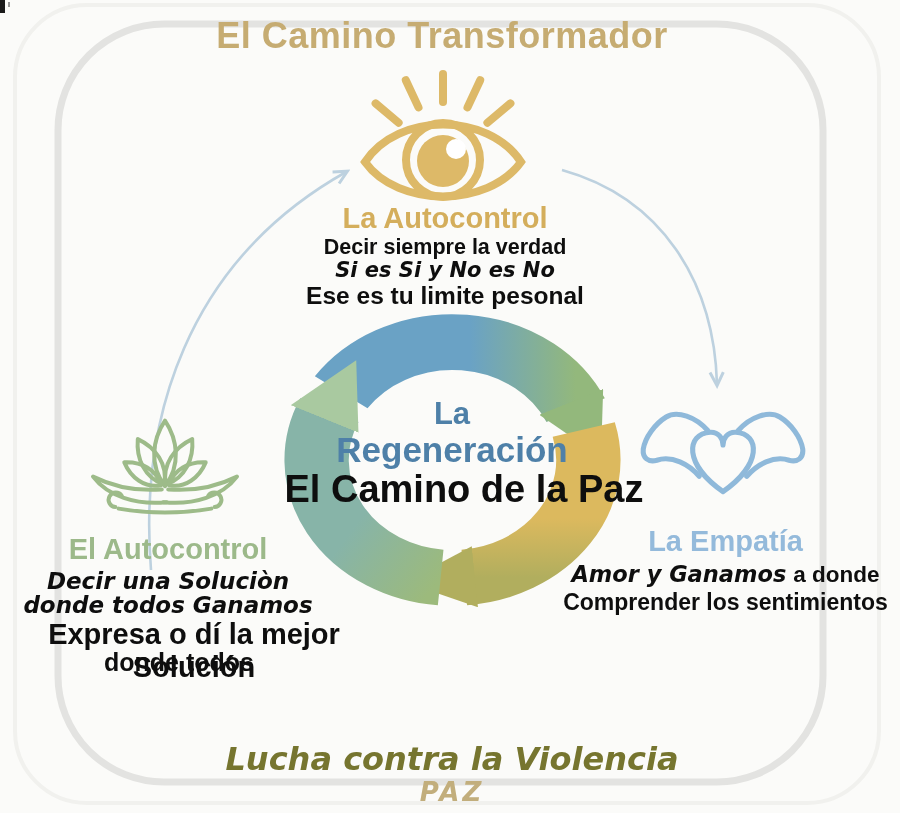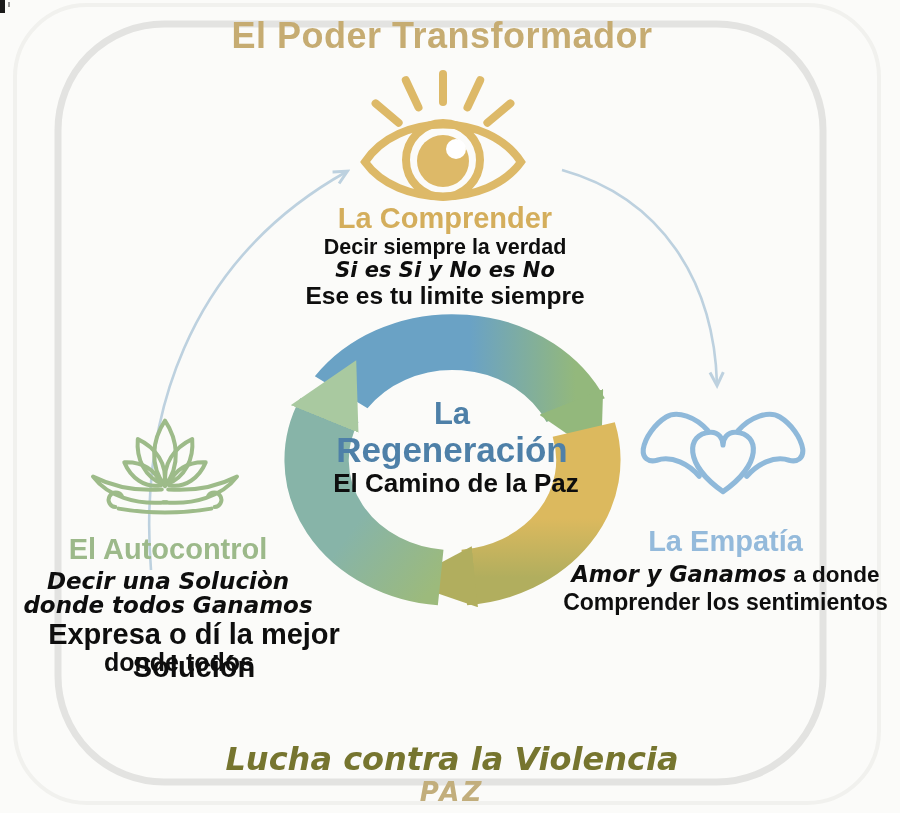--- a/index.html
+++ b/index.html
@@ -18,21 +18,21 @@
 
   
   .hon-label{top:202px;left:230px;width:430px;font-size:29px;color:var(--c-label-gold);}
   .hon-l1{top:235px;left:230px;width:430px;font-size:21.5px;text-align:center;}
   .hon-l2{top:258px;left:230px;width:430px;font-size:21px;}
   .hon-l3{top:282px;left:230px;width:430px;font-size:24.5px;}
 
   
   .cen-la{top:396px;left:252px;width:400px;font-size:31px;color:var(--c-center-blue);text-align:center;}
   .cen-regen{top:430px;left:252px;width:400px;font-size:35px;color:var(--c-center-blue);}
-  .cen-camino{top:468px;left:256px;width:400px;font-size:26px;}
+  .cen-camino{top:468px;left:264px;width:400px;font-size:38px;}
 
   
   .aut-label{top:533px;left:3px;width:330px;font-size:29px;color:var(--c-green-label);}
   .aut-l1{top:568px;left:3px;width:330px;font-size:23px;}
   .aut-l2{top:592px;left:3px;width:330px;font-size:23px;}
   .aut-l3{top:618px;left:18px;width:352px;font-size:29px;}
   .aut-l4{top:648px;left:3px;width:352px;font-size:25px;}
 
   
   .emp-label{top:525px;left:548px;width:355px;font-size:29px;color:var(--c-blue-label);}
@@ -145,26 +145,26 @@
   </svg>
 
   <svg class="abs" style="left:638px;top:400px" width="170" height="123" viewBox="-100 -68 200 145">
     <g fill="none" class="s-hands" stroke-width="6" stroke-linecap="round" stroke-linejoin="round">
       <path d="M 0,40 C -46,8 -44,-28 -15,-30 C -5,-30.5 0,-22 0,-15 C 0,-22 5,-30.5 15,-30 C 44,-28 46,8 0,40 Z"></path>
       <path d="M -18,-32 C -32,-48 -54,-56 -67,-48 C -80,-40 -92,-24 -94,-10 C -95,0 -88,6 -78,3 C -60,-3 -40,8 -28,22"></path>
       <path d="M 18,-32 C 32,-48 54,-56 67,-48 C 80,-40 92,-24 94,-10 C 95,0 88,6 78,3 C 60,-3 40,8 28,22"></path>
     </g>
   </svg>
 
-  <div class="abs ctr b page-title">El Poder Transformador</div>
+  <div class="abs ctr b page-title">El Camino Transformador</div>
 
-  <div class="abs ctr b hon-label">La Comprender</div>
+  <div class="abs ctr b hon-label">La Autocontrol</div>
   <div class="abs ctr b hon-l1">Decir siempre la verdad</div>
   <div class="abs ctr b hon-l2 dejavu">Si es Si y No es No</div>
-  <div class="abs ctr b hon-l3">Ese es tu limite siempre</div>
+  <div class="abs ctr b hon-l3">Ese es tu limite pesonal</div>
 
   <div class="abs ctr b cen-la">La</div>
   <div class="abs ctr b cen-regen">Regeneración</div>
   <div class="abs ctr b cen-camino">El Camino de la Paz</div>
 
   <div class="abs ctr b aut-label">El Autocontrol</div>
   <div class="abs ctr b aut-l1 dejavu">Decir una Soluciòn</div>
   <div class="abs ctr b aut-l2 dejavu">donde todos Ganamos</div>
   <div class="abs ctr b aut-l3">Expresa o dí la mejor Solución</div>
   <div class="abs ctr b aut-l4">donde todos</div>

